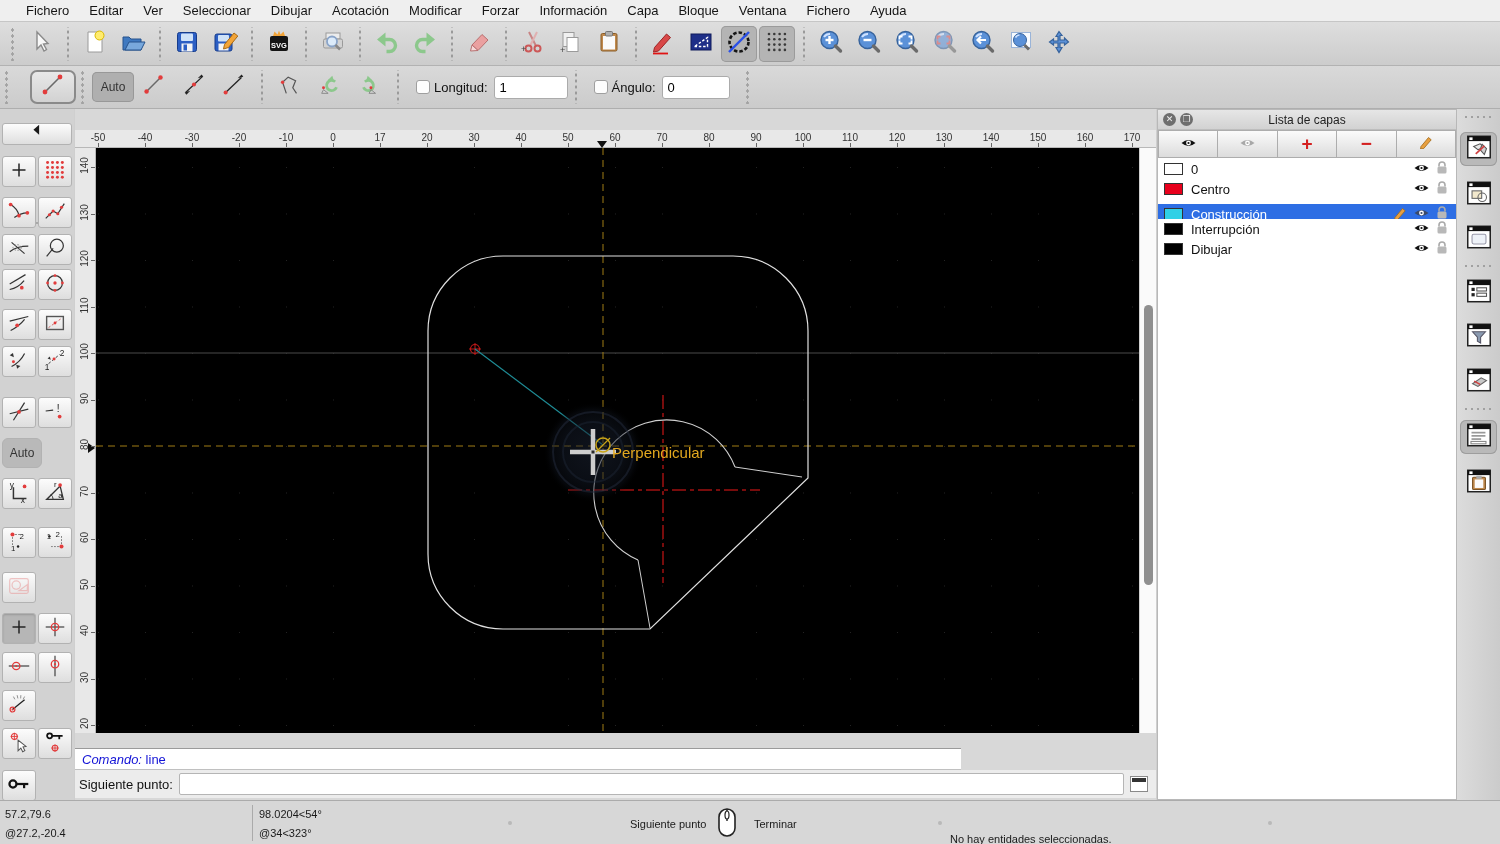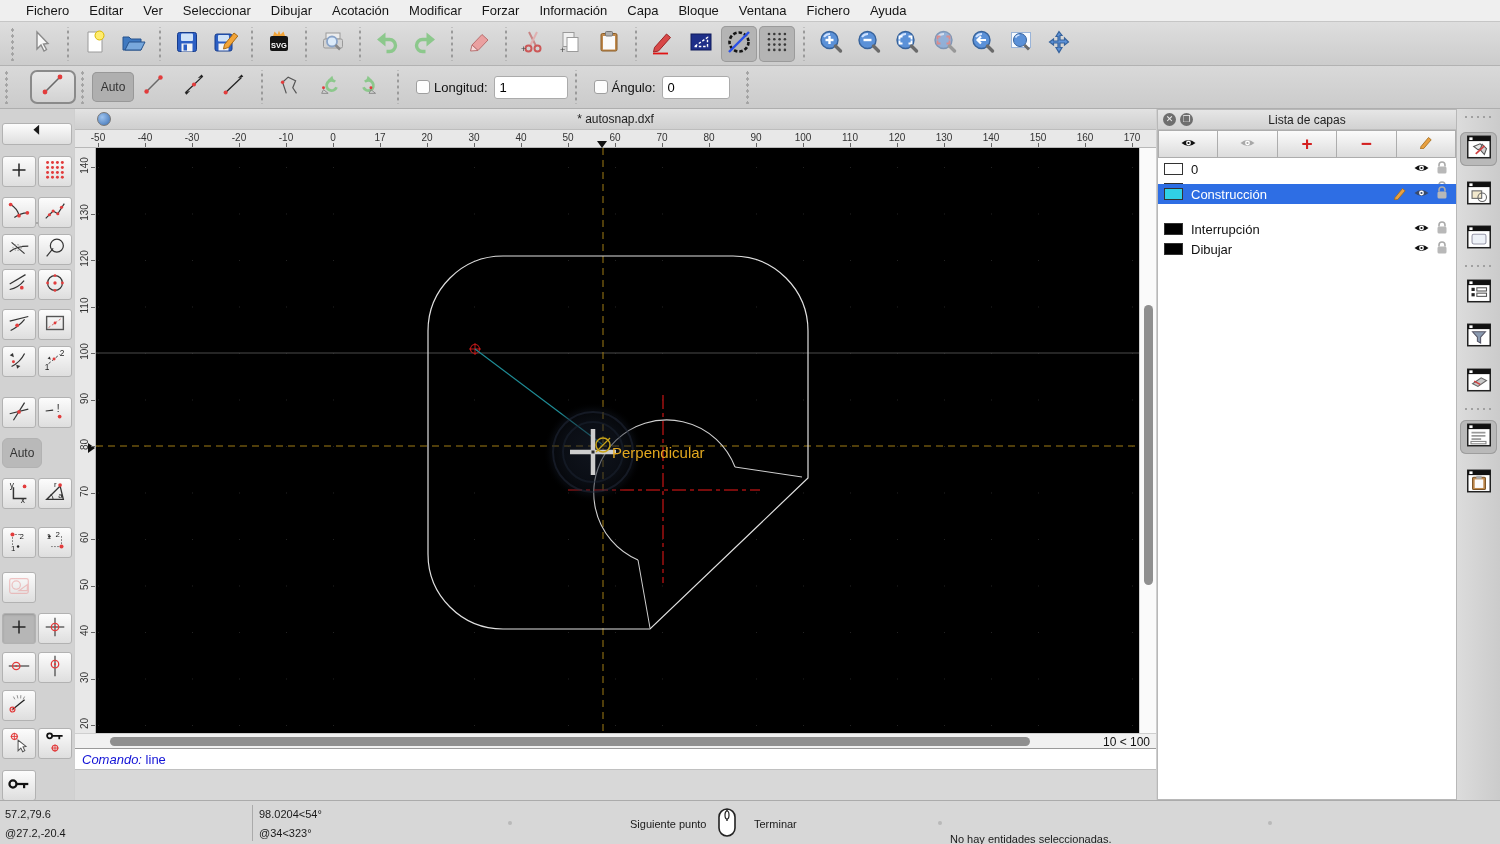--- a/index.html
+++ b/index.html
@@ -48,21 +48,21 @@
   #vruler { position:absolute; left:0; top:39px; width:21px; height:585px; background:#e8e8e8; border-right:1px solid #b8b8b8; }
   .vr-num { position:absolute; left:-6px; width:30px; text-align:center; font-size:10px; color:#333; transform:rotate(-90deg); }
   .vr-tick { position:absolute; right:0; width:4px; height:1px; background:#666; }
   #vruler-marker { position:absolute; left:13px; width:0; height:0; border-top:5px solid transparent; border-bottom:5px solid transparent; border-left:7px solid #111; }
   #canvas-wrap { position:absolute; left:21px; top:39px; width:1043px; height:585px; background:#000; }
   #vscroll { position:absolute; left:1064px; top:39px; width:17px; height:585px; background:#fafafa; border-left:1px solid #cfcfcf; }
   #vscroll-thumb { position:absolute; left:4px; top:157px; width:9px; height:280px; background:#8f8f8f; border-radius:5px; }
   #hscroll { position:absolute; left:0; top:624px; width:1081px; height:15px; background:#f1f1f1; border-top:1px solid #cfcfcf; }
   #hscroll-thumb { position:absolute; left:35px; top:3px; width:920px; height:9px; background:#8f8f8f; border-radius:5px; }
   #grid-status { position:absolute; right:6px; top:1px; font-size:12px; color:#111; }
-  #cmd-history { position:absolute; left:0; top:639px; width:1081px; height:22px; background:#fff; border-top:1px solid #9a9a9a; border-bottom:1px solid #c0c0c0; font-size:13px; line-height:21px; padding-left:7px; color:#1313d6; }
+  #cmd-history { position:absolute; left:0; top:639px; width:886px; height:22px; background:#fff; border-top:1px solid #9a9a9a; border-bottom:1px solid #c0c0c0; font-size:13px; line-height:21px; padding-left:7px; color:#1313d6; }
   #cmd-history .cmd-label { font-style:italic; }
   #cmd-prompt { position:absolute; left:0; top:661px; width:1081px; height:28px; background:#ececec; display:flex; align-items:center; }
   #cmd-prompt label { font-size:13px; color:#111; margin-left:4px; }
   #prompt-input { margin-left:6px; width:945px; height:22px; background:#fff; border:1px solid #b5b5b5; border-radius:2px; font-size:13px; padding:0 4px; font-family:"Liberation Sans",sans-serif; }
   #prompt-btn { margin-left:6px; width:18px; height:16px; border:1px solid #8a8a8a; background:#fff; position:relative; }
   #prompt-btn::before { content:""; position:absolute; left:1px; right:1px; top:1px; height:4px; background:#333; }
 
   
   #layer-panel { position:absolute; left:1157px; top:109px; width:300px; height:691px; background:#fff; border:1px solid #b8b8b8; }
   #layer-titlebar { position:absolute; left:0; top:0; width:298px; height:20px; background:linear-gradient(#e6e6e6,#d2d2d2); border-bottom:1px solid #bdbdbd; }
@@ -651,24 +651,20 @@
           <span><svg width="26" height="26" viewBox="0 0 28 28">
               <circle cx="7.5" cy="14" r="3.8" fill="none" stroke="#111" stroke-width="2.4"></circle>
               <line x1="11.5" y1="14" x2="24" y2="14" stroke="#111" stroke-width="2.4"></line>
               <line x1="19.5" y1="14" x2="19.5" y2="18.5" stroke="#111" stroke-width="2.4"></line>
             </svg></span>
         </div>
       </div>
     </div>
 
   <div id="doc">
-    <div id="doc-titlebar">
-      <div id="doc-icon"></div>
-      <div id="doc-title">* autosnap.dxf</div>
-    </div>
     <div id="hruler">
         <div id="hruler-marker" style="left: 521.84px;"></div>
         <span class="hr-num" style="left: 23px; text-align: center;">-50</span>
         <span class="hr-tick" style="left: 23px;"></span>
         <span class="hr-num" style="left: 70px;">-40</span>
         <span class="hr-tick" style="left: 70px;"></span>
         <span class="hr-num" style="left: 117px;">-30</span>
         <span class="hr-tick" style="left: 117px;"></span>
         <span class="hr-num" style="left: 164px;">-20</span>
         <span class="hr-tick" style="left: 164px;"></span>
@@ -792,26 +788,27 @@
           <circle cx="507" cy="297" r="7" fill="none" stroke="#c8a418" stroke-width="1.5"></circle>
           <line x1="500" y1="304" x2="514" y2="290" stroke="#c8a418" stroke-width="1.2"></line>
         </g>
         <text x="516" y="310" font-size="15" fill="#e2a81f" font-family="Liberation Sans, sans-serif">Perpendicular</text>
       </svg>
     </div>
 
     <div id="vscroll">
         <div id="vscroll-thumb"></div>
       </div>
-    <div id="hscroll">
-      <div id="hscroll-thumb"></div>
-      <div id="grid-status">10 &lt; 100</div>
+
+    <div id="cmd-history"><span class="cmd-label">Comando:</span> <span>line</span></div>
+    <div id="cmd-prompt">
+      <label>Siguiente punto:</label>
+      <input id="prompt-input" value="" style="">
+      <div id="prompt-btn"></div>
     </div>
-
-    <div id="cmd-history"><span class="cmd-label">Comando:</span> <span>line</span></div>
   </div>
 
   <div id="layer-panel">
     <div id="layer-titlebar">
       <div class="title-circle" style="left:5px">✕</div>
       <div class="title-circle" style="left:22px">❐</div>
       <div id="layer-title">Lista de capas</div>
     </div>
     <div id="layer-toolbar">
         <div class="lt-btn">
@@ -864,21 +861,21 @@
                 <path d="M1 6 Q8 0 15 6 Q8 12 1 6 Z" fill="#111"></path>
                 <circle cx="8" cy="6" r="2.4" fill="#fff"></circle>
                 <circle cx="8" cy="6" r="1.1" fill="#111"></circle>
               </svg></span>
             <span><svg width="12" height="15" viewBox="0 0 12 14">
                 <path d="M3 6 V4.5 a3 3 0 0 1 6 0 V6" fill="none" stroke="#aaa" stroke-width="1.6"></path>
                 <rect x="1.5" y="6" width="9" height="7" rx="1.5" fill="#b8b8b8"></rect>
               </svg></span>
           </span>
         </div>
-        <div class="layer-row selected" style="top: 74px;">
+        <div class="layer-row selected" style="top: 94px;">
           <span class="layer-swatch" style="background: rgb(48, 208, 230);"></span>
           <span>Construcción</span>
           <span class="layer-icons">
             <span><svg width="14" height="14" viewBox="0 0 14 14">
                 <path d="M2 11.5 L9.5 2.5 L12.2 4.8 L4.7 13.5 l-3.2 0.5 z" fill="#e8a040" stroke="#a06818" stroke-width="0.8"></path>
               </svg></span>
             <span><svg width="17" height="12" viewBox="0 0 16 12">
                 <path d="M1 6 Q8 0 15 6 Q8 12 1 6 Z" fill="#3a4a6a"></path>
                 <circle cx="8" cy="6" r="2.4" fill="#fff"></circle>
                 <circle cx="8" cy="6" r="1.1" fill="#3a4a6a"></circle>

